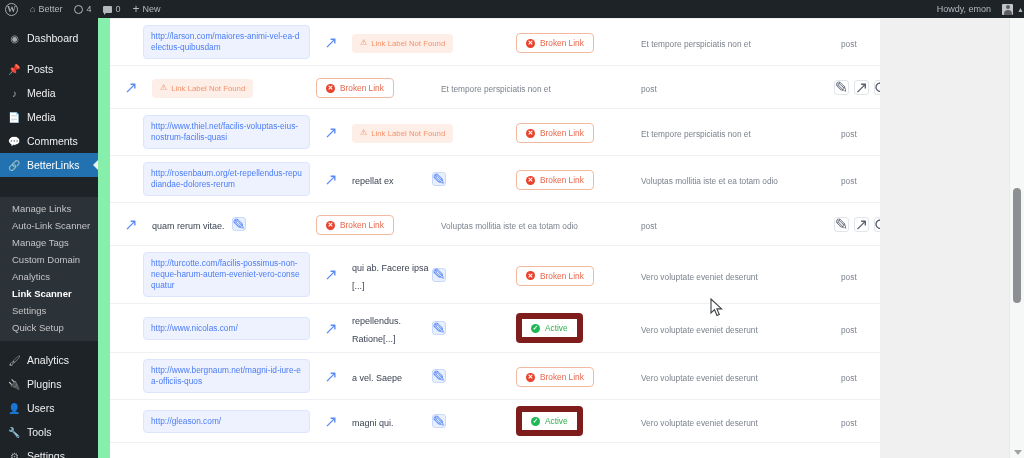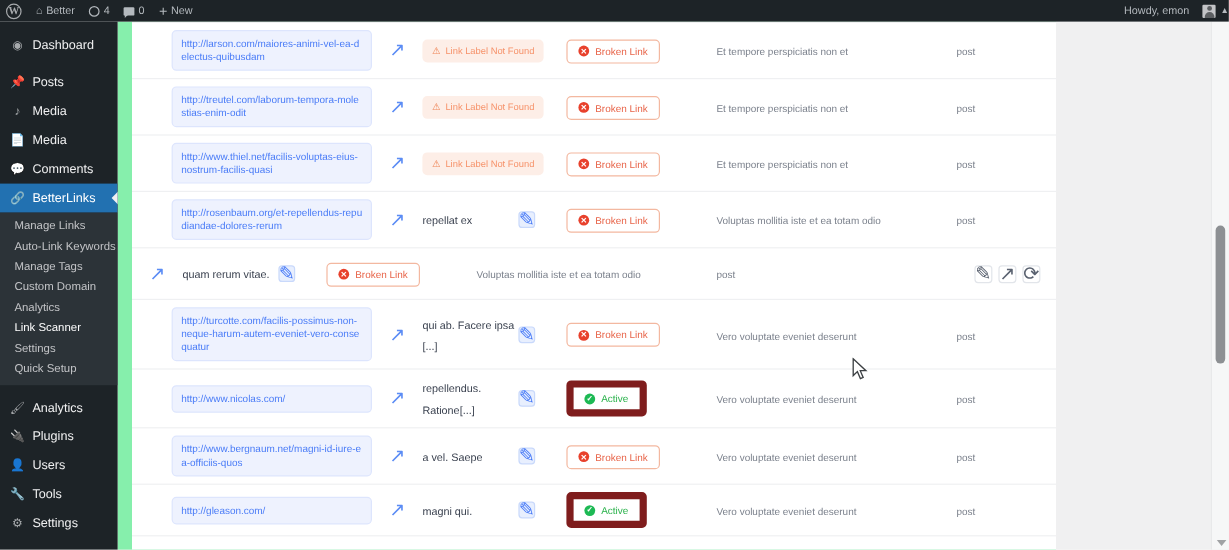--- a/index.html
+++ b/index.html
@@ -82,26 +82,26 @@
   }
   .menu-top.active:after {
     content: ""; position: absolute; right: -1px; top: 50%;
     transform: translateY(-50%);
     border-top: 6px solid transparent; border-bottom: 6px solid transparent;
     border-right: 6px solid #f0f0f1;
   }
   .menu-top .mi { width: 13px; text-align: center; font-size: 10px; color: #a7aaad; flex: 0 0 13px; }
   .menu-top.active .mi { color: #fff; }
   .menu-sep { height: 7px; }
-  .submenu { background: #2c3338; padding: 3px 0 5px 0; }
+  .submenu { background: #2c3338; padding: 3px 0 5px 0; margin-top: 20px; }
   .submenu-item {
     padding: 2.5px 0 2.5px 12px;
     color: #c3c4c7; font-size: 9.5px; line-height: 12px;
   }
-  .submenu-item.current { color: #fff; font-weight: normal; }
+  .submenu-item.current { color: #fff; font-weight: bold; }
   .collapse-row { color: #a7aaad; font-size: 10px; }
 
   
   #content {
     position: absolute; top: 18px; left: 98px;
     width: 782px; height: 440px;
     background: #86efac;
     overflow: hidden;
   }
   #panel {
@@ -114,21 +114,21 @@
     min-height: 43px;
     border-bottom: 1px solid #eff0f2;
     padding: 6px 0;
   }
   .row:first-child { border-top: 1px solid #eff0f2; }
 
   .c-url   { width: 200px; flex: 0 0 200px; padding-left: 33px; }
   .c-open  { width: 42px;  flex: 0 0 42px; display:flex; justify-content:center; }
   .c-title { width: 80px;  flex: 0 0 80px; }
   .c-tedit { width: 40px;  flex: 0 0 40px; display:flex; align-items:center;}
-  .c-status{ width: 125px; flex: 0 0 125px; }
+  .c-status{ width: 125px; flex: 0 0 125px; margin-left: 44px; }
   .c-desc  { width: 200px; flex: 0 0 200px; }
   .c-type  { width: 90px;  flex: 0 0 90px; }
   .c-act   { flex: 1 1 auto; display: flex; justify-content: center; gap: 5px; padding-right: 8px;}
 
   .url-pill {
     background: #eef2fe;
     border: 1px solid #dde5fd;
     border-radius: 4px;
     color: #4a7cf7;
     font-size: 8.3px;
@@ -266,21 +266,21 @@
     <span>Comments</span>
   </div>
 
   <div class="menu-top active">
     <span class="mi">🔗</span>
     <span>BetterLinks</span>
   </div>
 
   <div class="submenu">
     <div class="submenu-item">Manage Links</div>
-    <div class="submenu-item">Auto-Link Keywords</div>
+    <div class="submenu-item">Auto-Link Scanner</div>
     <div class="submenu-item">Manage Tags</div>
     <div class="submenu-item">Custom Domain</div>
     <div class="submenu-item">Analytics</div>
     <div class="submenu-item current">Link Scanner</div>
     <div class="submenu-item">Settings</div>
     <div class="submenu-item">Quick Setup</div>
   </div>
 
   <div class="menu-sep"></div>
   <div class="menu-top">
@@ -340,23 +340,20 @@
         <span class="type-text">post</span>
       </div>
       <div class="c-act">
         <span class="act-btn">✎</span>
         <span class="act-btn">↗</span>
         <span class="act-btn">⟳</span>
       </div>
     </div>
 
     <div class="row">
-      <div class="c-url">
-        <span class="url-pill">http://treutel.com/laborum-tempora-molestias-enim-odit</span>
-      </div>
       <div class="c-open">
         <span class="ext-btn">↗</span>
       </div>
       <div class="c-title">
         <span class="badge-warn">
           <span class="tri">⚠</span>
           <span>Link Label Not Found</span>
         </span>
       </div>
       <div class="c-tedit"></div>

